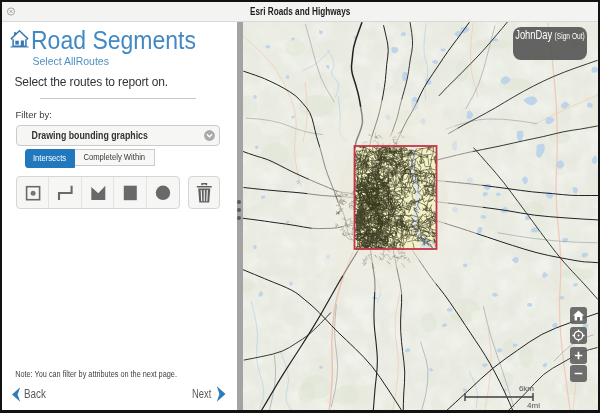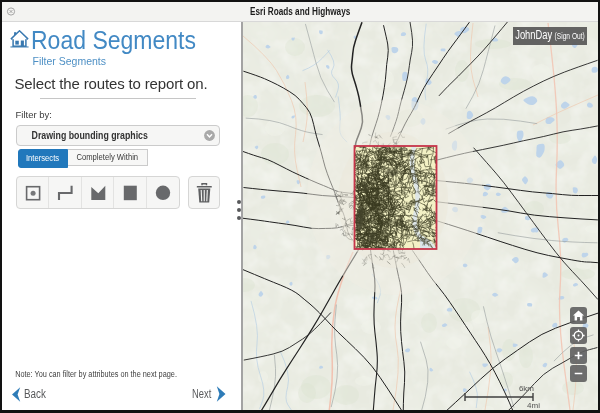--- a/index.html
+++ b/index.html
@@ -8,34 +8,34 @@
   border:2px solid #121212; border-bottom-width:3px; }
 
 #titlebar { position:absolute; left:0; top:0; width:596px; height:20px; background:#f3f3f1;
   border-bottom:1px solid #d8d8d8; }
 #closebtn { position:absolute; left:4px; top:4px; width:11px; height:11px; }
 #title { position:absolute; left:0; top:4px; width:100%; text-align:center;
   font-size:10px; font-weight:bold; color:#1c1c1c; }
 #title span { display:inline-block; transform:scaleX(0.82); transform-origin:center; }
 
 #panel { position:absolute; left:0; top:20px; width:241px; height:388px; background:#fff;
-  border-right:2px solid #a3a3a3; }
+  border-right:6px solid #a3a3a3; }
 #house { position:absolute; left:8px; top:8px; width:19px; height:19px; }
 #h1 { position:absolute; left:29px; top:2.5px; font-size:26px; color:#4289c4;
   transform:scaleX(0.885); transform-origin:left top; white-space:nowrap; }
 #h2 { position:absolute; left:30.5px; top:33.3px; font-size:10.5px; color:#4e90c5; white-space:nowrap; }
-#selroutes { position:absolute; left:12.5px; top:53.2px; font-size:15px; letter-spacing:-0.15px; color:#333; white-space:nowrap; }
+#selroutes { position:absolute; left:12.5px; top:53.2px; font-size:12px; letter-spacing:-0.15px; color:#333; white-space:nowrap; }
 #hr1 { position:absolute; left:38px; top:76px; width:156px; height:1px; background:#c6c6c6; }
 #filterby { position:absolute; left:13.5px; top:87.4px; font-size:9.5px; color:#3c3c3c; white-space:nowrap; }
 #dropdown { position:absolute; left:14px; top:102.5px; width:204px; height:21.5px; background:#f6f6f5;
   border:1px solid #cbcbcb; border-radius:4px; }
 #ddtext { position:absolute; left:0; top:3px; width:calc(100% - 11px); font-size:11px; font-weight:bold; color:#333; }
 #ddtext span { display:inline-block; transform:scaleX(0.80); transform-origin:center; white-space:nowrap; }
 #ddchev { position:absolute; right:4.5px; top:4.6px; width:11px; height:11px; }
-#tabs { position:absolute; left:16px; top:127px; width:181px; height:19px; }
+#tabs { position:absolute; left:23px; top:127px; width:181px; height:19px; }
 .tab { position:absolute; top:0; height:16.5px; font-size:9px; line-height:15.5px; text-align:center; color:#3a3a3a; }
 .tab span { display:inline-block; transform:scaleX(0.85); transform-origin:center; white-space:nowrap; }
 #tab1 { left:0; width:50px; height:19px; line-height:17px; background:#2178bc; color:#fff; border:1px solid #2178bc; border-radius:3px 0 0 3px; }
 #tab2 { left:50px; width:80px; background:#f7f7f6; border:1px solid #cbcbcb; border-left:none; }
 #tab3 { left:130px; width:75.5px; background:#f7f7f6; border:1px solid #cbcbcb; border-left:none; border-radius:0 3px 3px 0; }
 #tools { position:absolute; left:13.5px; top:154px; width:164px; height:32.5px; background:#f6f6f5;
   border:1px solid #d6d6d5; border-radius:4px; }
 .cell { position:absolute; top:0; width:32.6px; height:30.5px; border-right:1px solid #e3e3e2; }
 .cell svg { position:absolute; left:0; top:0; }
 #trash { position:absolute; left:185.5px; top:154px; width:32.5px; height:32.5px; background:#f6f6f5;
@@ -46,22 +46,22 @@
 #note span { display:inline-block; transform:scaleX(0.86); transform-origin:center; white-space:nowrap; }
 #backarrow { position:absolute; left:7.5px; top:364.5px; }
 #backtxt { position:absolute; left:22px; top:364.7px; font-size:12px; color:#58595b;
   transform:scaleX(0.82); transform-origin:left top; }
 #nexttxt { position:absolute; left:189.5px; top:364.7px; font-size:12px; color:#58595b;
   transform:scaleX(0.78); transform-origin:left top; }
 #nextarrow { position:absolute; left:213.5px; top:364px; }
 
 #map { position:absolute; left:241px; top:20px; width:355px; height:388px; overflow:hidden; background:#e4e7dc; }
 #map svg.bg { position:absolute; left:0; top:0; }
-#user { position:absolute; left:270px; top:5px; width:74px; height:18px; background:rgba(88,88,88,0.93);
-  border-radius:0; color:#fff; text-align:center; line-height:17px; font-size:11px; white-space:nowrap; }
+#user { position:absolute; left:270px; top:5px; width:74px; height:33px; background:rgba(88,88,88,0.93);
+  border-radius:8px; color:#fff; text-align:center; line-height:17px; font-size:11px; white-space:nowrap; }
 #user i { position:absolute; font-style:normal; left:50%; top:0; white-space:nowrap; transform:translateX(-50%) scaleX(0.78); }
 #user b { font-weight:normal; font-size:12px; }
 #user span { font-size:8.5px; }
 .navbtn { position:absolute; left:327px; width:17px; height:17px; background:rgba(95,95,95,0.9);
   border-radius:3px; }
 #scalebar { position:absolute; left:219px; top:360px; width:86px; height:28px; }
 #esri { position:absolute; left:309px; top:361px; width:46px; height:27px; color:#fff; overflow:visible; }
 #pbline { position:absolute; left:10px; top:4px; font-size:4.6px; font-weight:bold; letter-spacing:0.2px;
   text-shadow:0 0 2px rgba(90,90,80,0.9); }
 #pbdot { display:inline-block; width:3px; height:3px; border-radius:50%; background:#fff; margin-left:1px; }
@@ -83,21 +83,21 @@
     <svg id="house" viewBox="0 0 19 19">
       <rect x="0.4" y="16.2" width="18.2" height="1.5" fill="#7aa6cb"></rect>
       <rect x="4.1" y="2.2" width="2.1" height="5" fill="#3878b0"></rect>
       <rect x="3.1" y="8.2" width="12.8" height="8" fill="#fff" stroke="#3878b0" stroke-width="1.5"></rect>
       <path d="M1 9.2 L9.5 1.1 L18 9.2" fill="none" stroke="#3878b0" stroke-width="1.9"></path>
       <path d="M2.6 8.4 L9.5 1.8 L16.4 8.4 L16.4 9.3 L2.6 9.3 Z" fill="#fff"></path>
       <rect x="5.3" y="10.7" width="3.5" height="3.9" fill="#3878b0"></rect>
       <rect x="10.8" y="10.5" width="3.1" height="5.7" fill="#3878b0"></rect>
     </svg>
     <div id="h1">Road Segments</div>
-    <div id="h2">Filter Segments</div>
+    <div id="h2">Select AllRoutes</div>
     <div id="selroutes">Select the routes to report on.</div>
     <div id="hr1"></div>
     <div id="filterby">Filter by:</div>
     <div id="dropdown">
       <div id="ddtext"><span>Drawing bounding graphics</span></div>
       <svg id="ddchev" viewBox="0 0 11 11">
           <circle cx="5.5" cy="5.5" r="5.4" fill="#a9a9a9"></circle>
           <path d="M3 4.3 L5.5 6.9 L8 4.3" fill="none" stroke="#fff" stroke-width="1.5"></path>
         </svg>
     </div>

